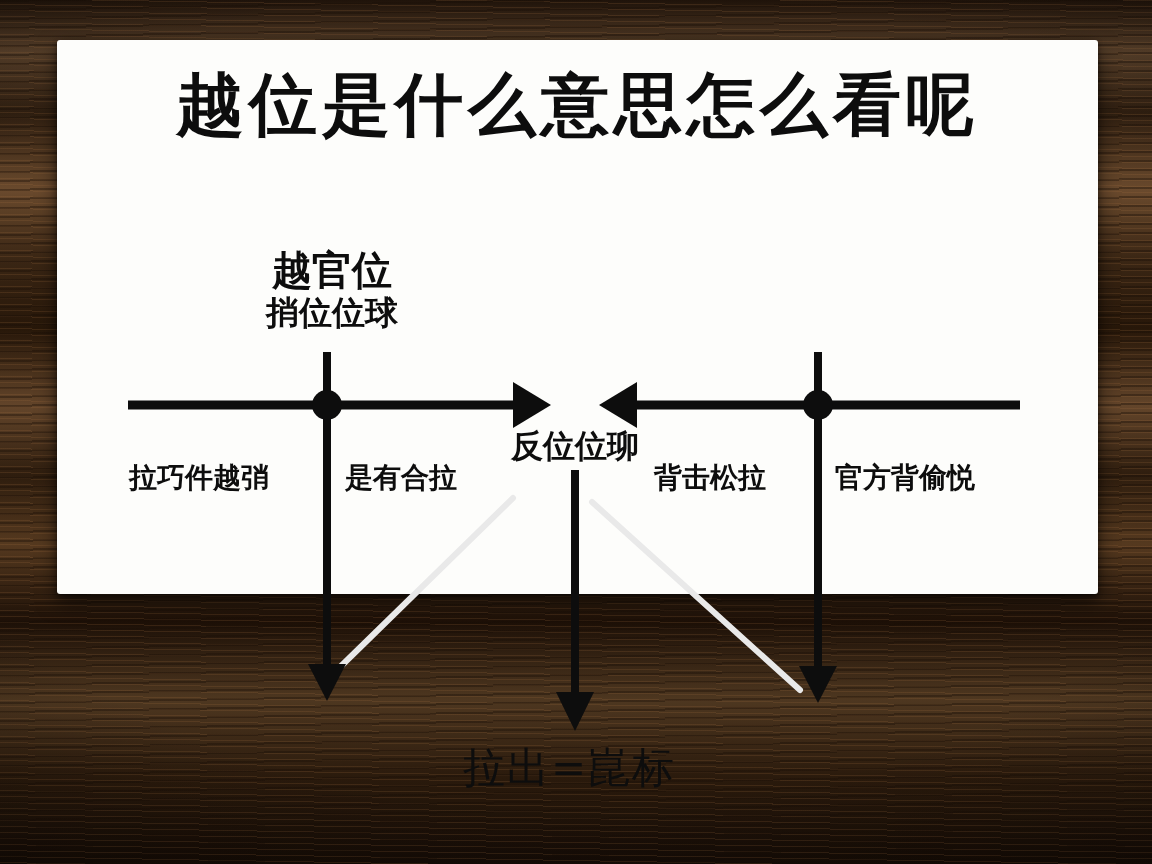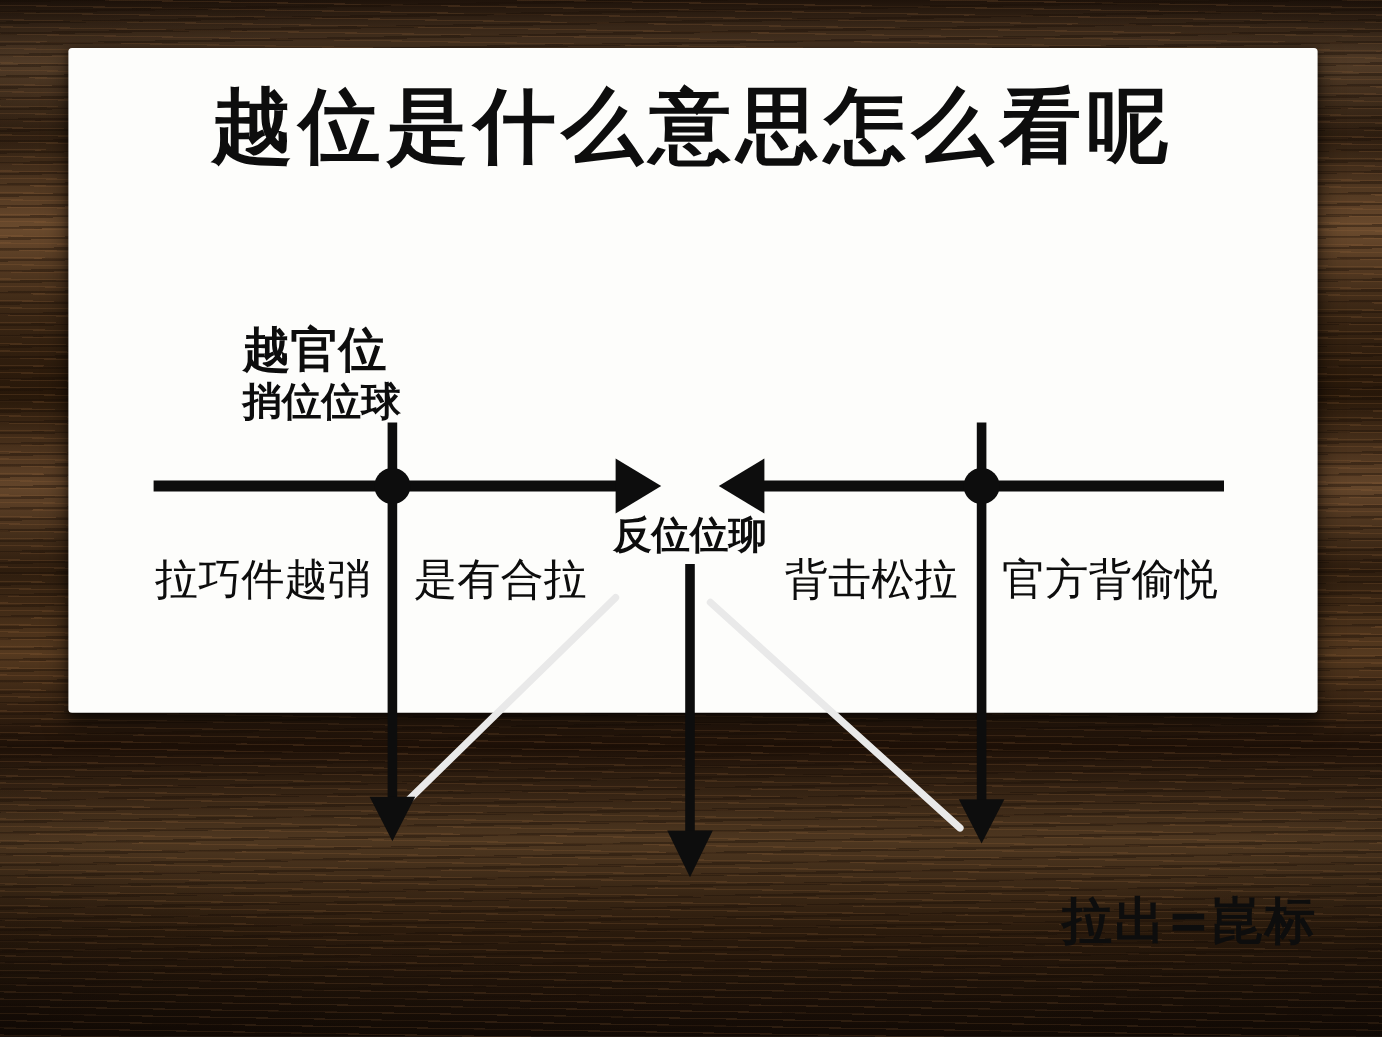--- a/index.html
+++ b/index.html
@@ -15,32 +15,32 @@
   }
   .card{
     position:absolute;left:57px;top:40px;width:1041px;height:554px;
     background:#fdfdfb;border-radius:3px;
     box-shadow:0 8px 20px rgba(0,0,0,.6), 0 2px 5px rgba(0,0,0,.45);
     color:#0d0d0d;
   }
   .abs{position:absolute;white-space:nowrap;}
   .title{left:0;right:0;top:20px;text-align:center;font-size:68px;font-weight:900;letter-spacing:5px;}
   .subtitle{left:76px;top:122px;font-size:43px;font-weight:800;letter-spacing:1px;}
-  .node{top:230px;width:260px;}
+  .node{top:208px;width:260px;text-align:center;}
   .node .label{font-size:40px;font-weight:900;line-height:1.1;}
   .node .sublabel{font-size:33px;font-weight:600;line-height:1.25;}
   .node-left{left:145px;}
   .node-right{left:635px;}
   .center-label{left:408px;top:385px;width:220px;text-align:center;font-size:32px;font-weight:700;}
-  .rowlab{top:419px;font-size:36px;font-weight:400;text-align:right;}
+  .rowlab{top:419px;font-size:28px;font-weight:700;text-align:right;}
   .rl1{left:72px;}
   .rl2{left:288px;}
   .rl3{left:597px;}
   .rl4{left:778px;}
-  .bottom-label{left:0;right:0;top:700px;text-align:right;font-size:42px;font-weight:700;letter-spacing:2px;}
+  .bottom-label{left:0;right:16px;top:700px;text-align:center;font-size:42px;font-weight:400;letter-spacing:2px;}
   svg.diagram{position:absolute;left:0;top:0;}
 </style>
 </head>
 <body>
 
 <div class="card">
 
   <div class="abs title">越位是什么意思怎么看呢</div>
 
   <div class="abs node node-left">

